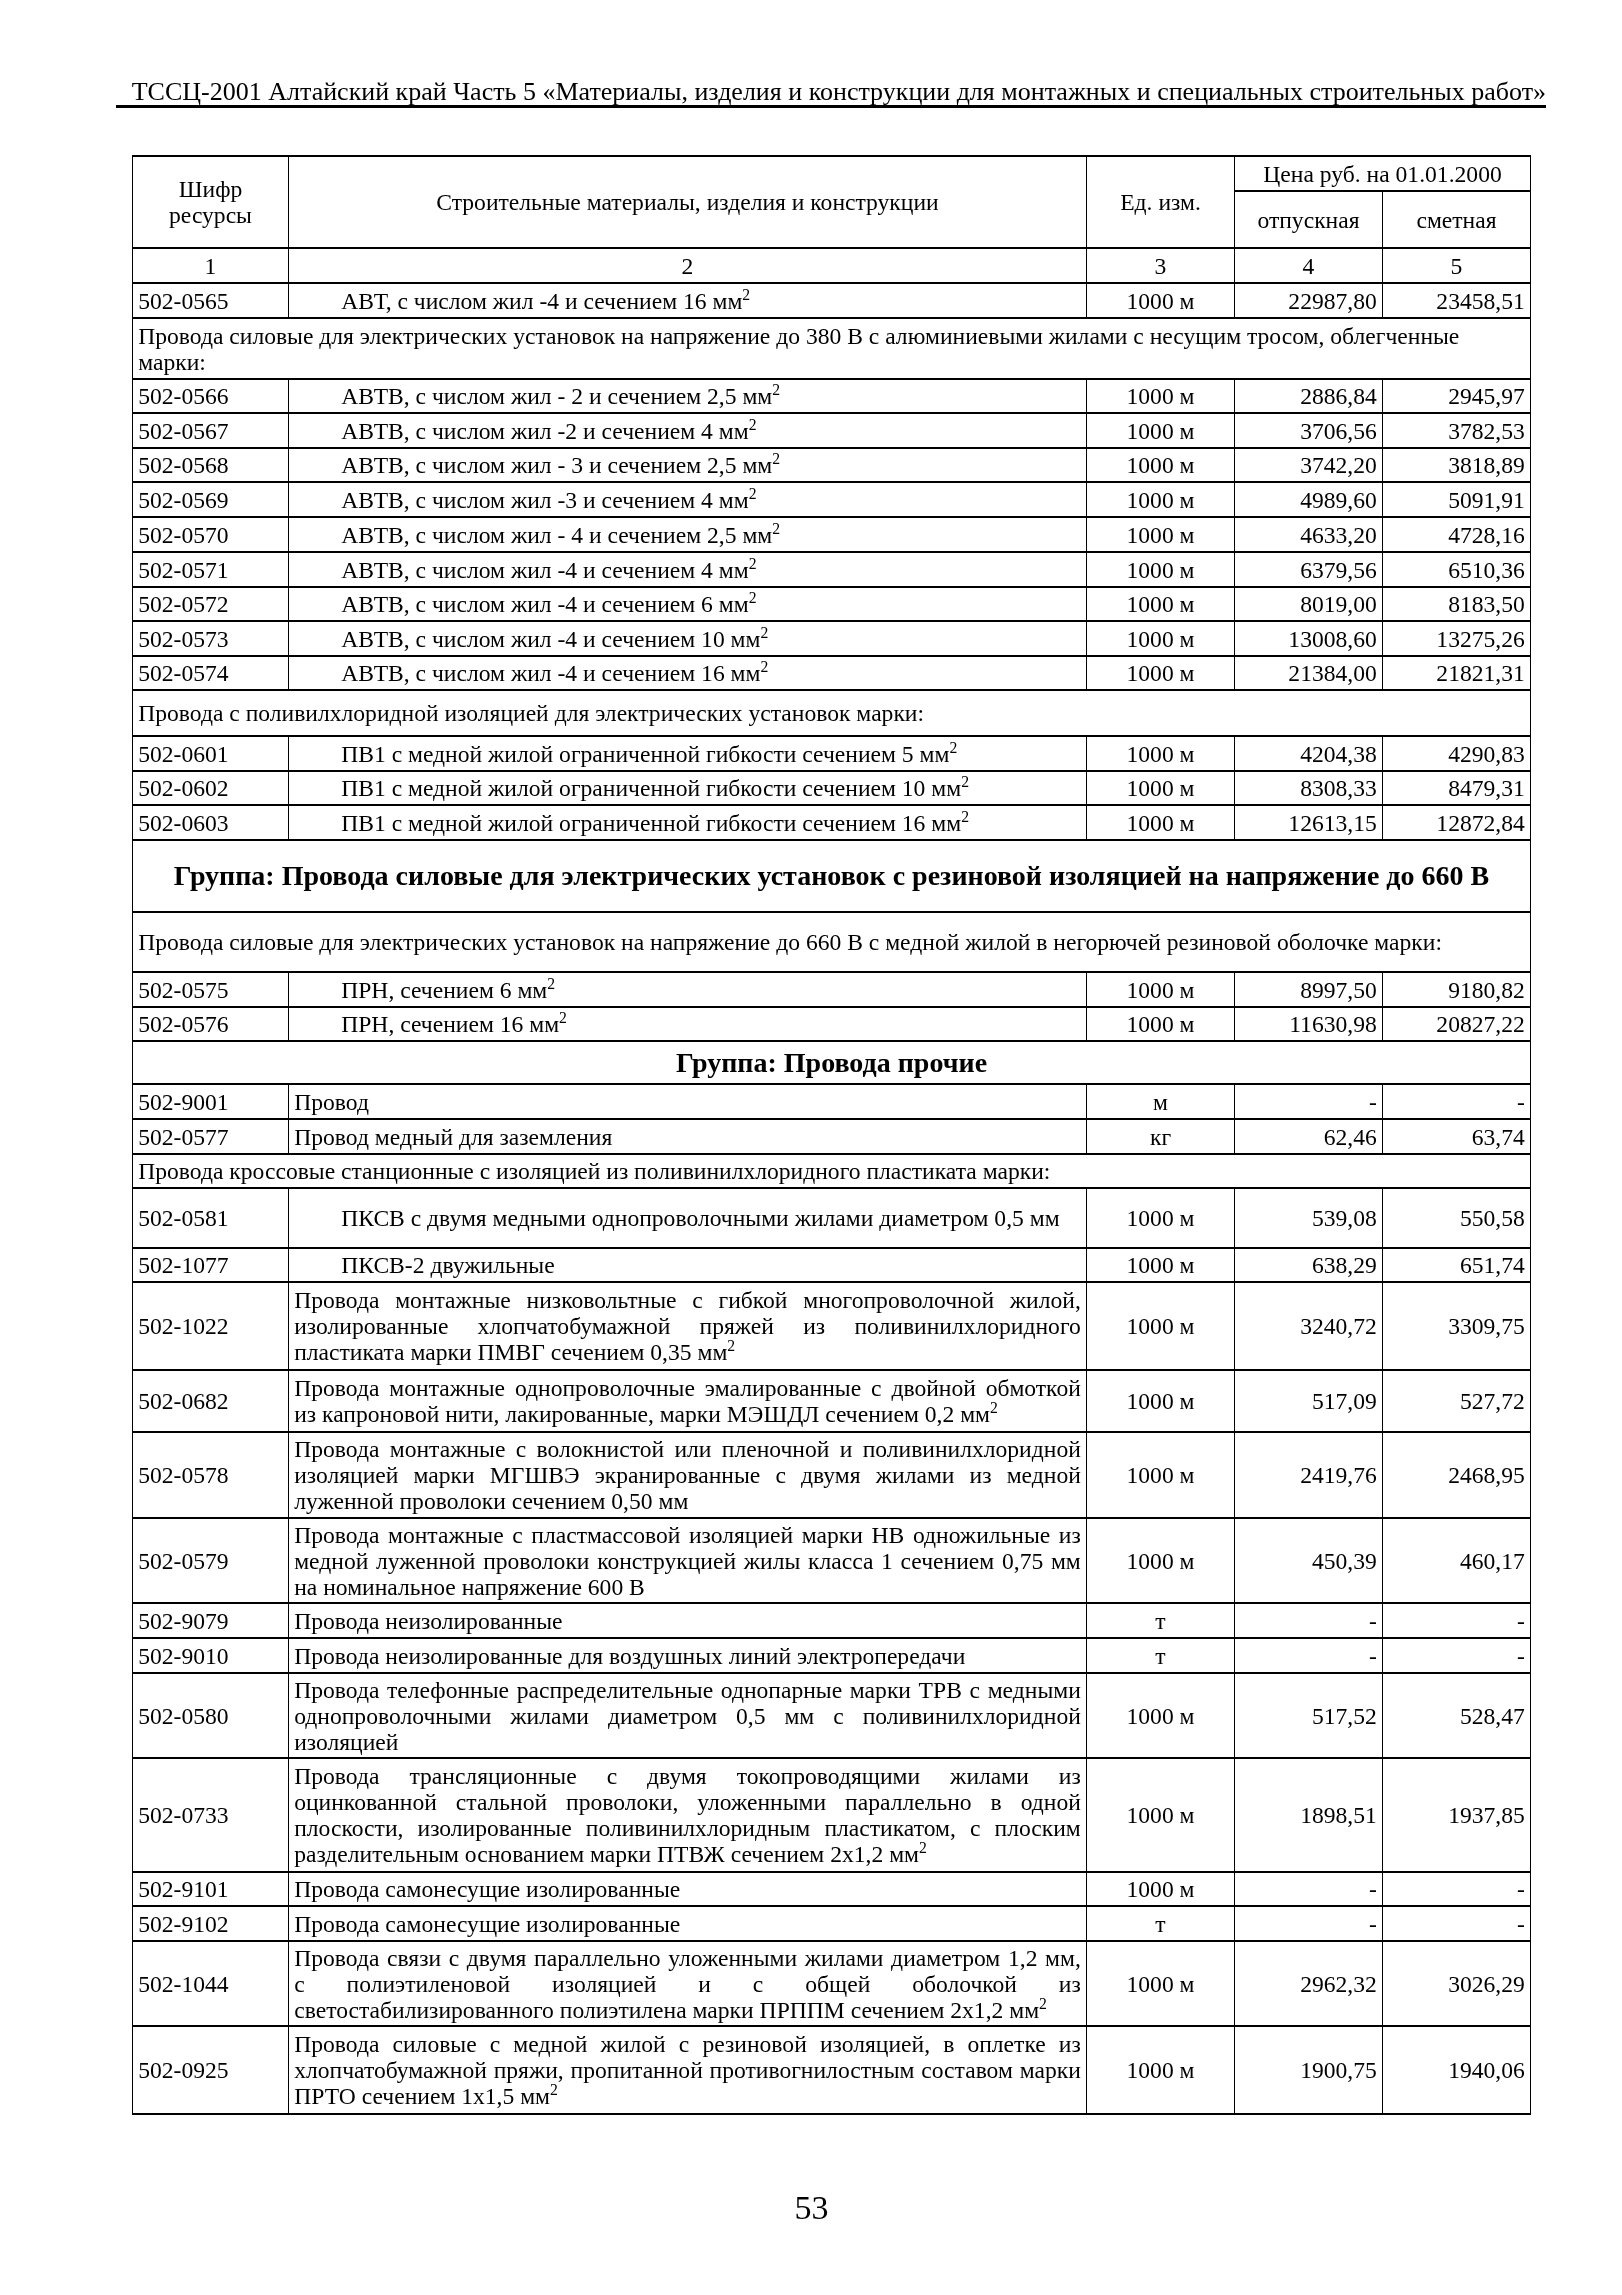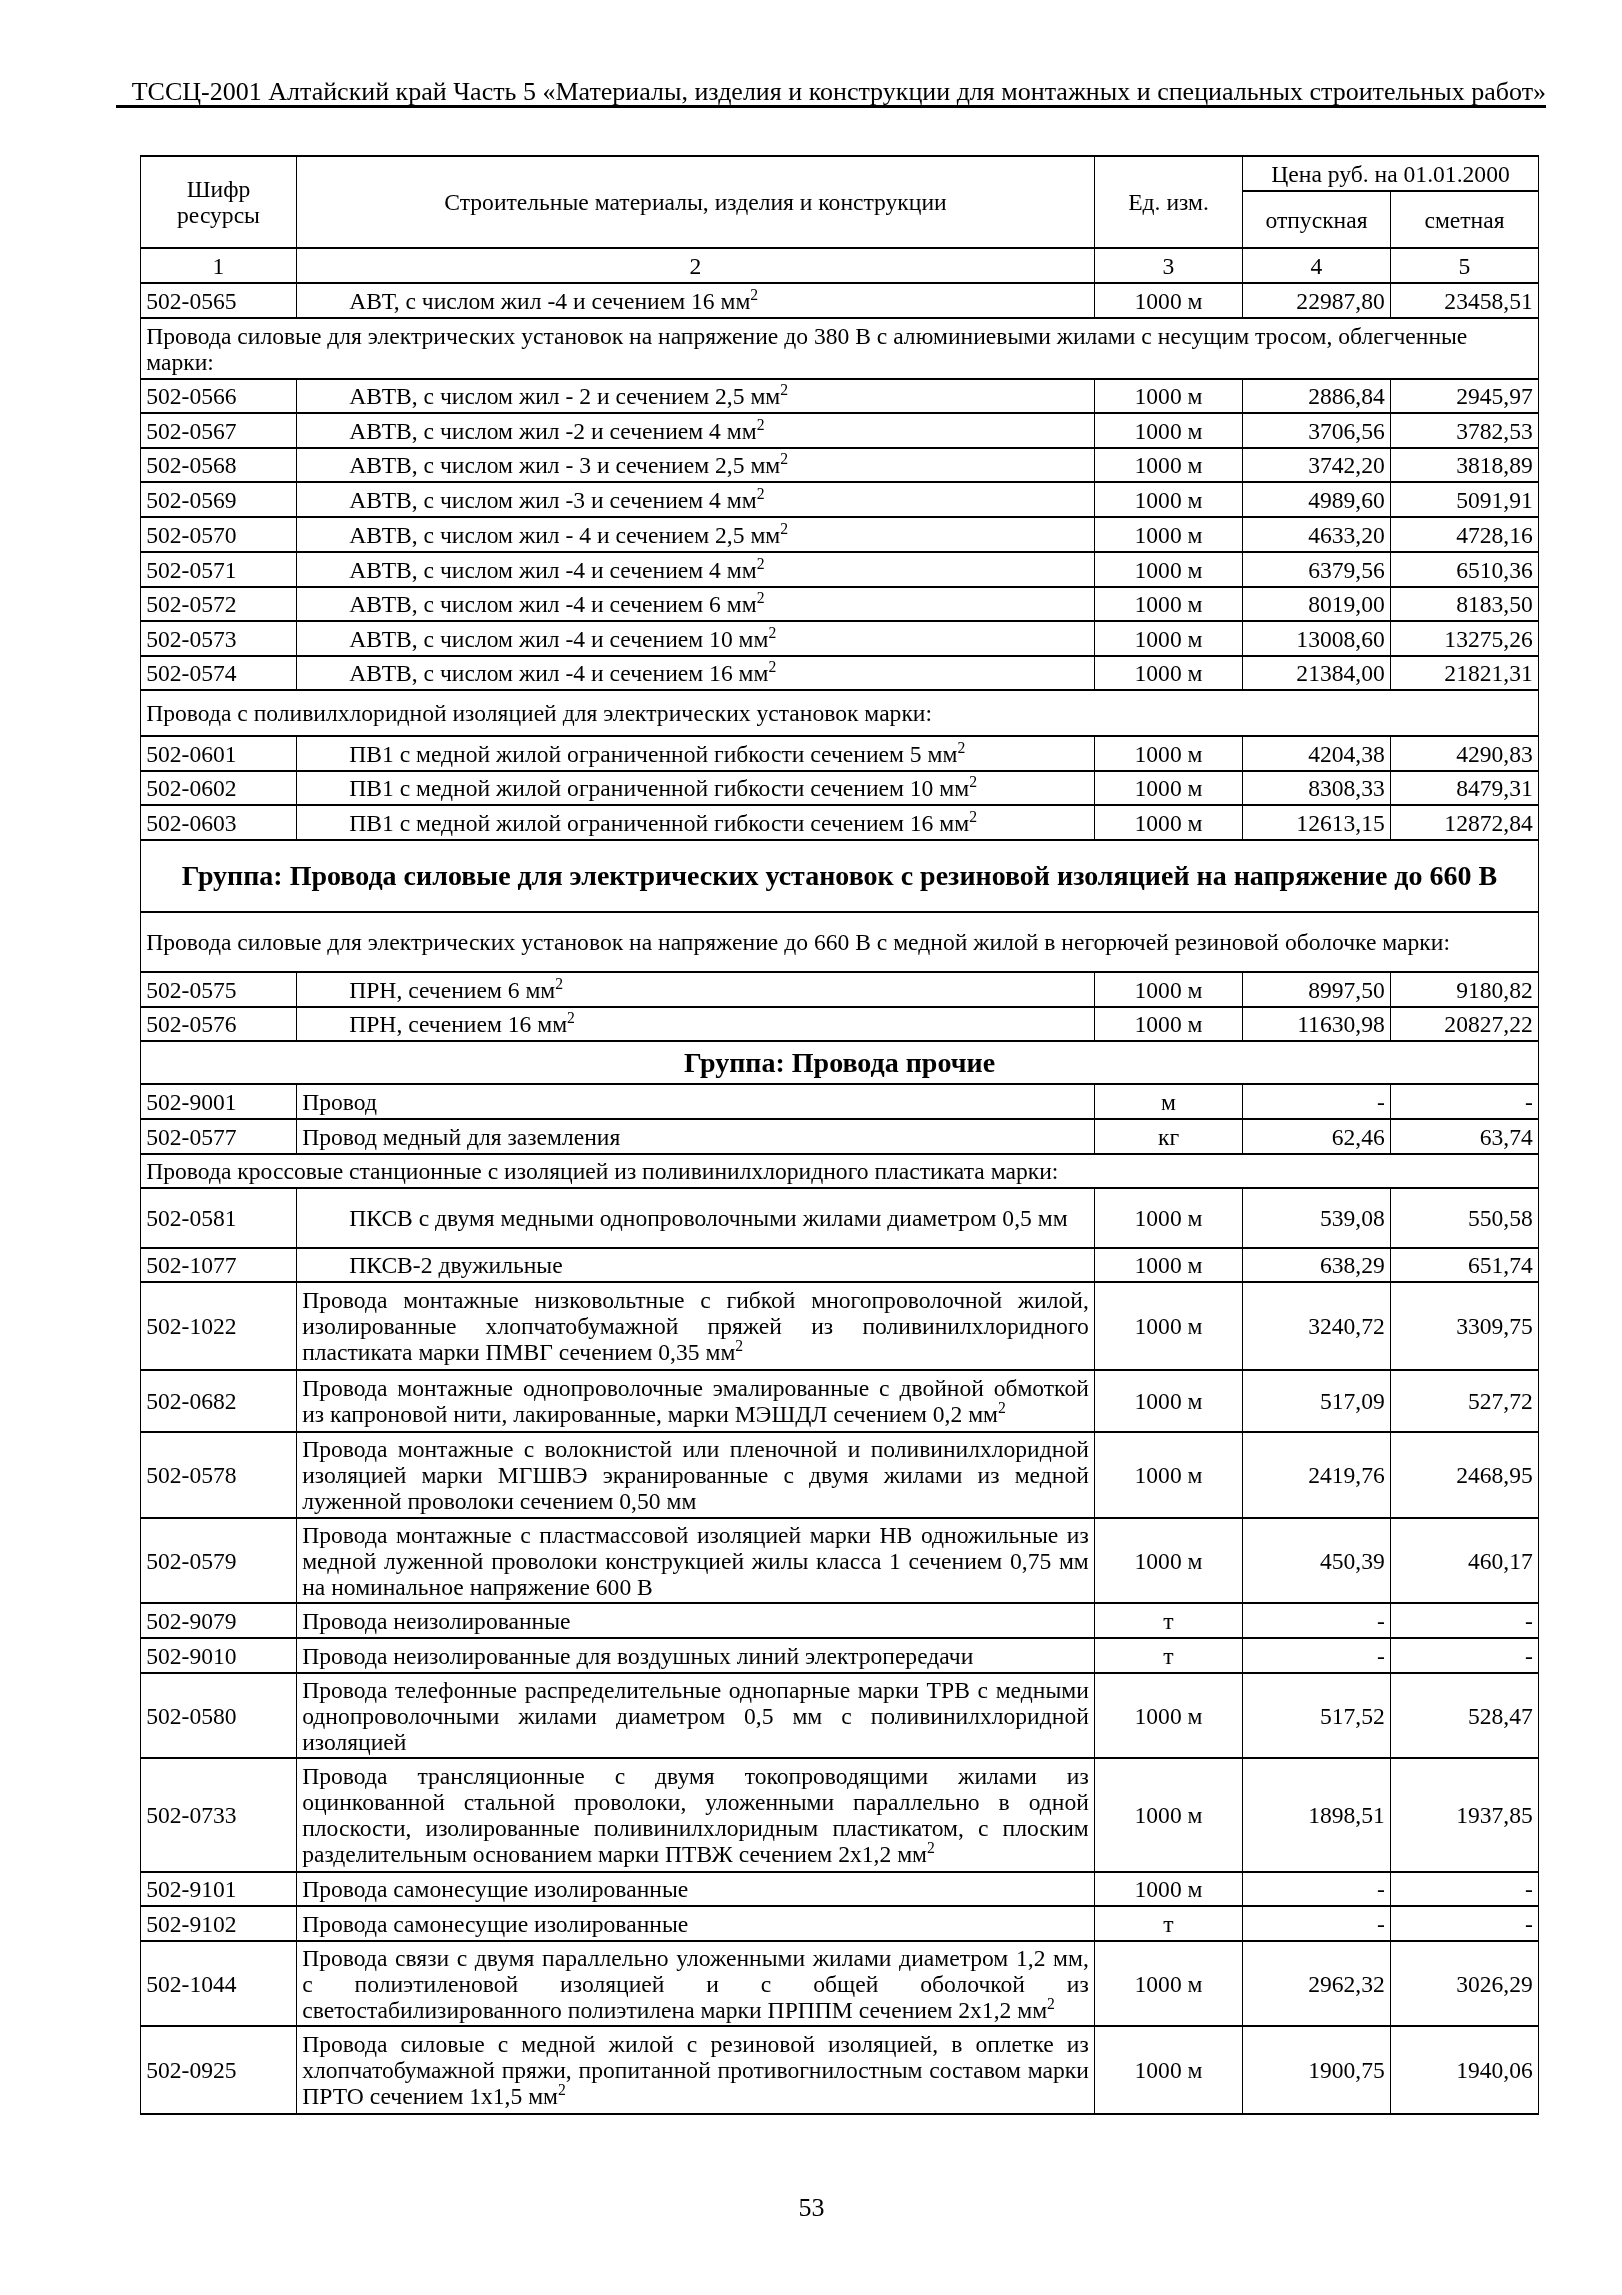--- a/index.html
+++ b/index.html
@@ -1,39 +1,39 @@
 <!DOCTYPE html>
 <html style="font-size:10.5px"><head>
 <meta charset="utf-8">
 <style>
   html, body { margin: 0; padding: 0; background: #ffffff; }
   body { width: 1623px; height: 2295px; position: relative; overflow: hidden;
          font-family: "Liberation Serif", "DejaVu Serif", serif; color: #000; }
   .running-head { position: absolute; left: 116px; width: 1430px; top: 77px;
                   text-align: right; font-size: 26px; line-height: 29px; white-space: nowrap; }
   .running-rule { position: absolute; left: 116px; width: 1430px; top: 105px; height: 2.6px; background: #000; }
-  table.price { position: absolute; left: 140px; top: 155px; width: 1397px;
+  table.price { position: absolute; left: 132px; top: 155px; width: 1397px;
                 border-collapse: collapse; table-layout: fixed; font-size: 23.6px; }
   table.price td { border-left: 1.3px solid #000; border-right: 1.3px solid #000;
                    border-top: 2.6px solid #000; border-bottom: 2.6px solid #000;
                    padding: 0 5.2px; vertical-align: middle; line-height: 26px; overflow: hidden; }
   table.price td.c-price5 { border-left: 0.7px solid #555; }
   td.hdr { text-align: center; line-height: 26px; }
   td.hdr.thin-top { border-top: 2px solid #eab308; }
   td.num { text-align: center; }
   td.code { text-align: left; padding-left: 9.2px; white-space: nowrap; }
   td.unit { text-align: center; white-space: nowrap; }
   td.val { text-align: right; white-space: nowrap; padding-right: 5.2px; }
   td.desc { text-align: justify; padding-left: 9.2px; padding-right: 6.5px; }
   td.desc.indent { text-indent: 47px; }
   td.note { padding-left: 165px; padding-right: 26px; text-align: left; }
   td.group { text-align: center; font-weight: bold; font-size: 28px; line-height: 29px; padding: 0 26px; }
   sup { font-size: 15.7px; line-height: 0; vertical-align: 9.2px; }
   .page-number { position: absolute; left: 0; width: 1623px; top: 2193px; text-align: center;
-                 font-size: 26px; line-height: 29px; }
+                 font-size: 34px; line-height: 29px; }
 </style>
 </head>
 <body>
 
 <div class="running-head">ТССЦ-2001 Алтайский край Часть 5 «Материалы, изделия и конструкции для монтажных и специальных строительных работ»</div>
 <div class="running-rule"></div>
 
 <table class="price">
   <colgroup>
     <col style="width:156px">

